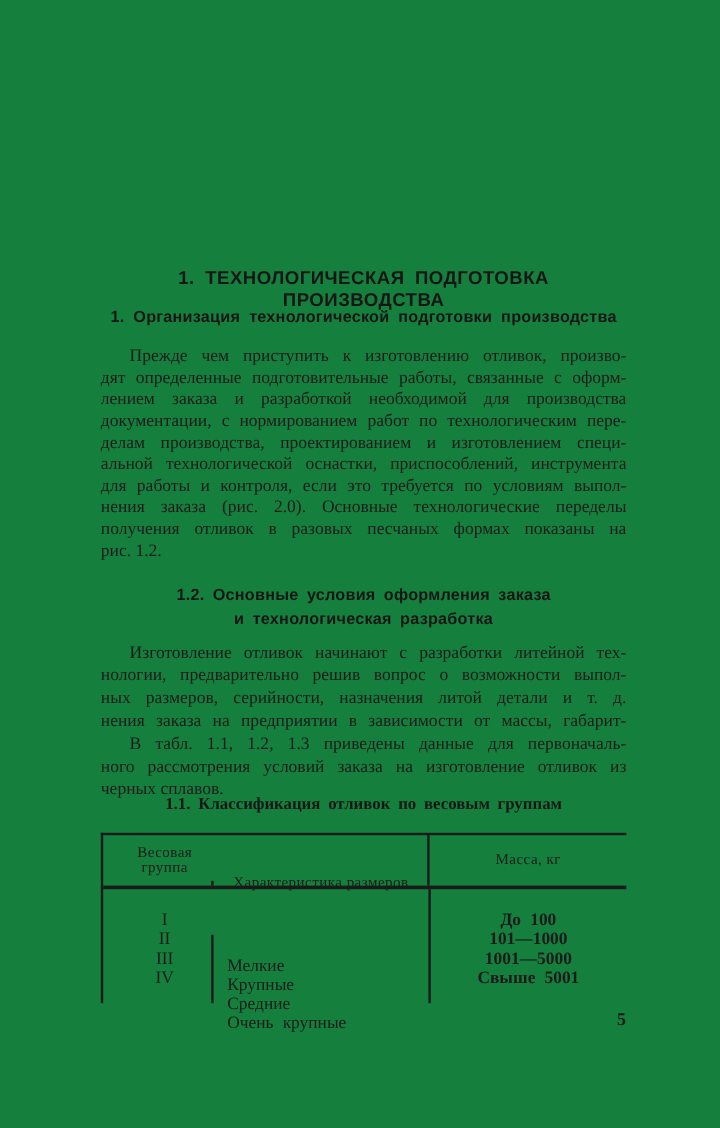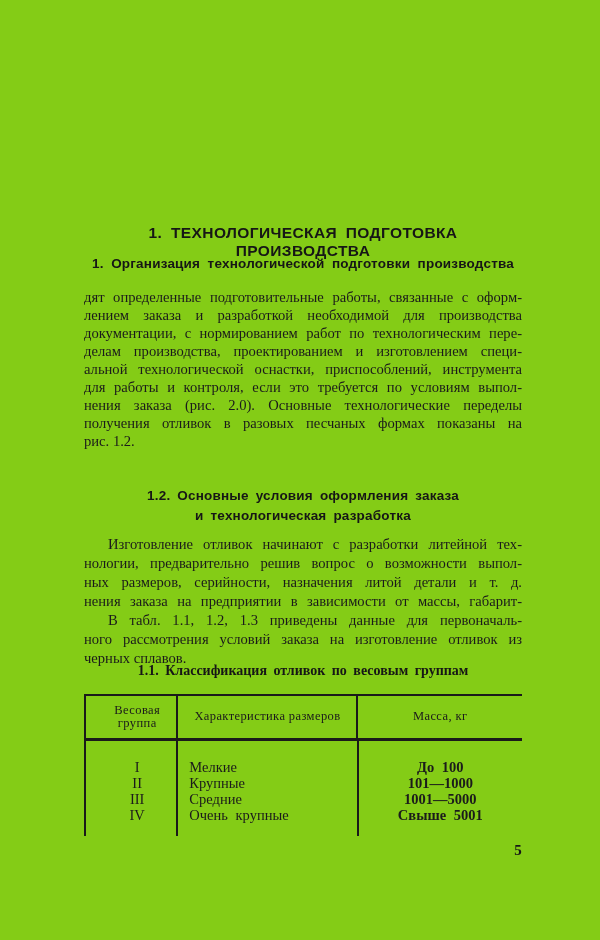--- a/index.html
+++ b/index.html
@@ -1,20 +1,20 @@
 <!DOCTYPE html>
 <html><head>
 <meta charset="utf-8">
 <style>
   html, body { margin: 0; padding: 0; background: #ffffff; }
   .page {
     position: relative;
     width: 600px;
     height: 940px;
-    background: #84cc16;
+    background: #15803d;
     color: #1d1d1d;
     font-family: "Liberation Serif", "DejaVu Serif", serif;
     overflow: hidden;
   }
   .blk { position: absolute; left: 84px; width: 438px; }
 
   .h1 {
     top: 224px;
     text-align: center;
     font-family: "Liberation Sans", "DejaVu Sans", sans-serif;
@@ -71,21 +71,21 @@
     box-sizing: border-box;
     border-top: 2px solid #1a1a1a;
     border-left: 2px solid #1a1a1a;
   }
   .trow { display: flex; padding-left: 12px; }
   .thead { height: 42px; }
   .tbody { border-top: 3px solid #1a1a1a; height: 95px; }
   .c { box-sizing: border-box; }
   .c + .c { border-left: 2px solid #1a1a1a; }
   .c1 { width: 82px; }
-  .c2 { width: 188px; }
+  .c2 { width: 188px; margin-top: 38px; }
   .c3 { width: 173px; }
 
   .thead .c {
     display: flex; flex-direction: column; justify-content: center; align-items: center;
     font-size: 12.5px; line-height: 13.5px; letter-spacing: 0.4px; color: #1b1b1b;
     text-align: center;
   }
   .tbody .c { padding-top: 18px; font-size: 14.5px; line-height: 16px; color: #1b1b1b; }
   .tbody .c1 { text-align: center; }
   .tbody .c2 { padding-left: 11px; }
@@ -107,20 +107,21 @@
 </head>
 <body>
 
 <div class="page">
 
   <div class="blk h1">1. ТЕХНОЛОГИЧЕСКАЯ ПОДГОТОВКА ПРОИЗВОДСТВА</div>
 
   <div class="blk h2">1. Организация технологической подготовки производства</div>
 
   <div class="blk para p1">
+    <div class="line indent">Прежде чем приступить к изготовлению отливок, произво-</div>
     <div class="line">дят определенные подготовительные работы, связанные с оформ-</div>
     <div class="line">лением заказа и разработкой необходимой для производства</div>
     <div class="line">документации, с нормированием работ по технологическим пере-</div>
     <div class="line">делам производства, проектированием и изготовлением специ-</div>
     <div class="line">альной технологической оснастки, приспособлений, инструмента</div>
     <div class="line">для работы и контроля, если это требуется по условиям выпол-</div>
     <div class="line">нения заказа (рис. 2.0). Основные технологические переделы</div>
     <div class="line">получения отливок в разовых песчаных формах показаны на</div>
     <div class="line last">рис. 1.2.</div>
   </div>

